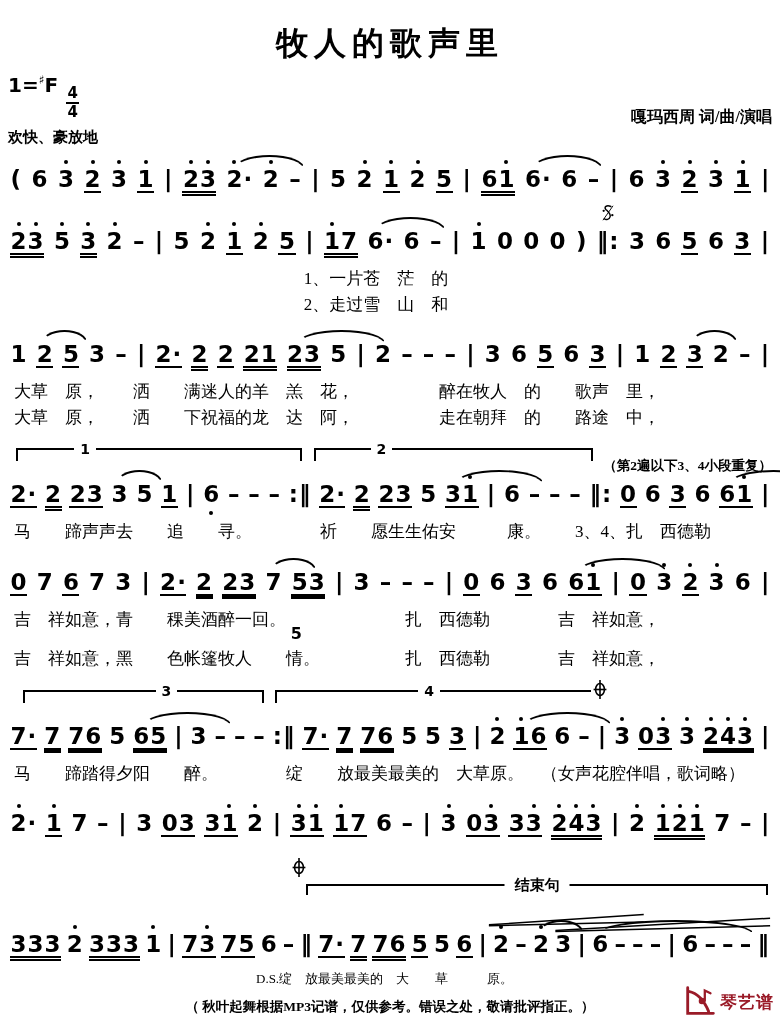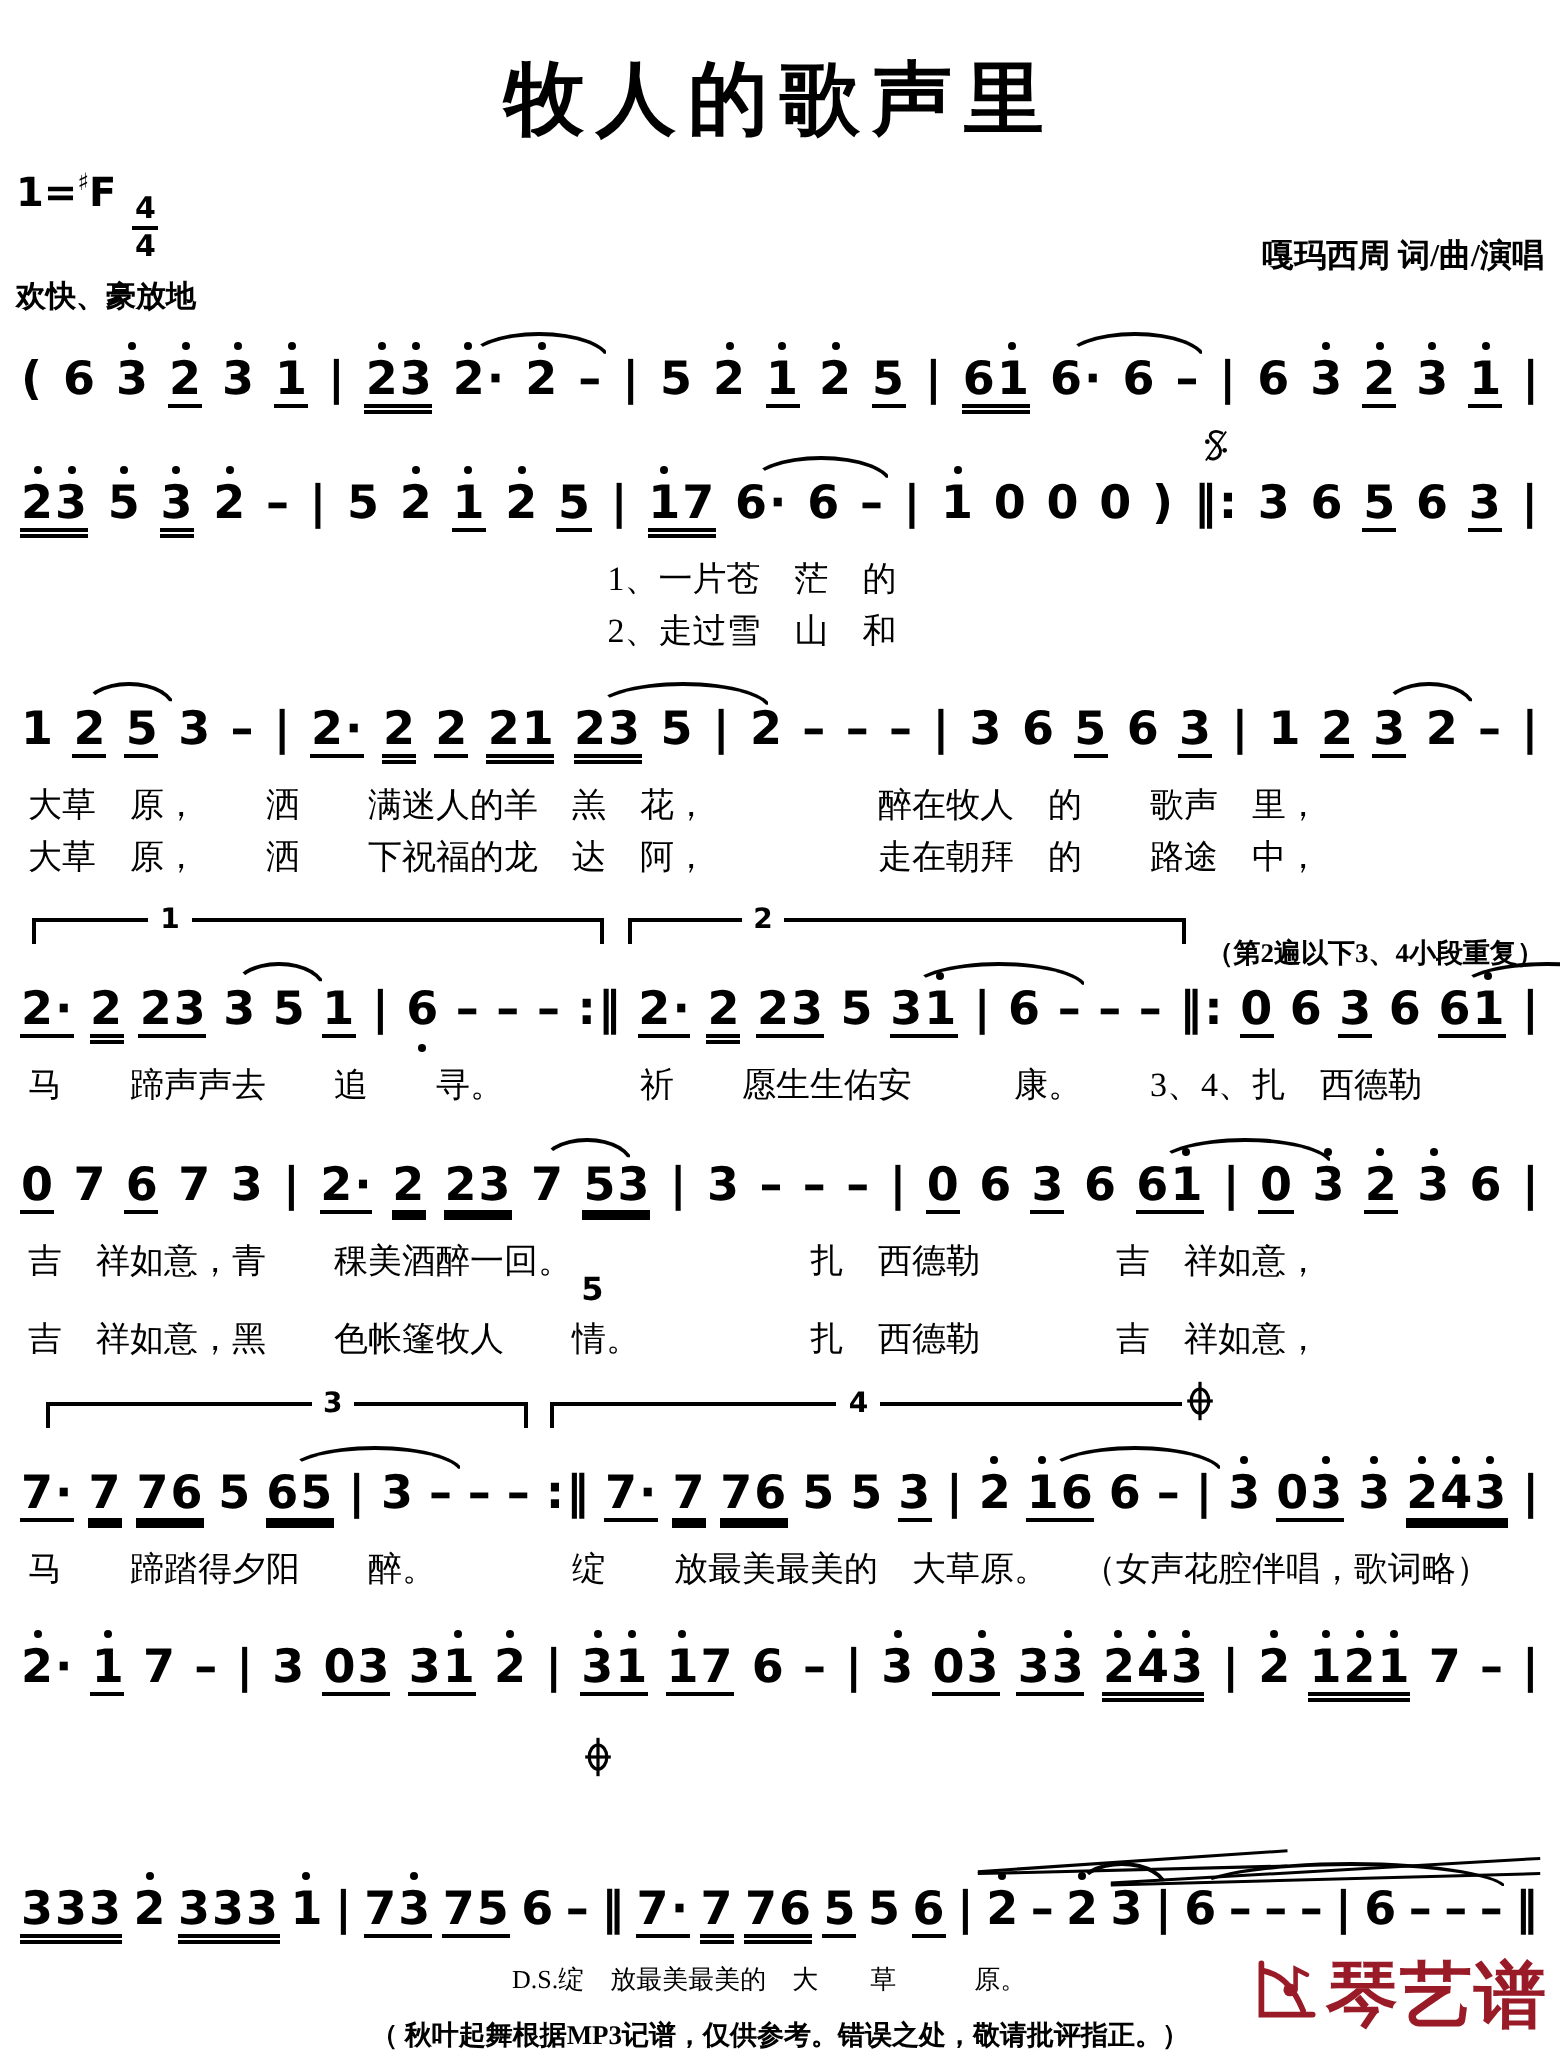--- a/index.html
+++ b/index.html
@@ -1,18 +1,18 @@
 <!DOCTYPE html>
 <html><head>
 <meta charset="utf-8">
 <style>
   html,body{margin:0;padding:0;}
   body{width:780px;height:1027px;box-sizing:border-box;padding:6px 8px 0;background:#fff;color:#000;
        position:relative;overflow:hidden;font-family:"Liberation Serif","DejaVu Serif",serif;}
-  .title{text-align:center;font-size:40px;font-weight:bold;letter-spacing:6px;margin:16px 0 8px;
+  .title{text-align:center;font-size:32px;font-weight:bold;letter-spacing:6px;margin:16px 0 8px;
          font-family:"DejaVu Sans",sans-serif;}
   .meta{display:flex;justify-content:space-between;align-items:center;}
   .keysig{font-family:"DejaVu Sans",sans-serif;font-weight:bold;font-size:20px;line-height:1;}
   .keysig .acc{font-size:12px;vertical-align:8px;}
   .meter{display:inline-flex;flex-direction:column;align-items:center;vertical-align:-6px;margin-left:8px;
          font-size:15px;line-height:1;}
   .meter i{display:block;width:13px;height:2px;background:#000;margin:1px 0;}
   .tempo{font-weight:bold;font-size:15px;margin-top:8px;}
   .credit{font-weight:bold;font-size:16px;padding-bottom:2px;margin-top:16px;}
   
@@ -49,21 +49,21 @@
   
   .coda-row{position:relative;height:50px;margin:4px 0 0;}
   .cr-icon{position:absolute;top:0;}
   .cr-line{position:absolute;top:27px;height:9px;border-top:2px solid #000;border-left:2px solid #000;border-right:2px solid #000;}
   .cr-label{position:absolute;left:50%;top:-11px;transform:translateX(-50%);background:#fff;padding:0 10px;
             font-weight:bold;font-size:15px;line-height:1.4;white-space:nowrap;}
   .hairpins{position:absolute;right:0;top:-6px;}
   
   .note-line{text-align:center;font-weight:bold;font-size:13.5px;margin-top:2px;}
   .logo{position:absolute;right:6px;bottom:4px;display:flex;align-items:center;gap:0;
-        font-weight:bold;font-size:36px;font-family:"DejaVu Sans",sans-serif;letter-spacing:1px;margin-top:15px;}
+        font-weight:bold;font-size:17px;font-family:"DejaVu Sans",sans-serif;letter-spacing:1px;margin-top:15px;}
 </style>
 </head>
 <body>
 
 <h1 class="title">牧人的歌声里</h1>
 
 <div class="meta">
   <div>
     <div class="keysig"><span>1=</span><span class="acc">♯</span><span>F</span><span class="meter">
           <b>4</b>
@@ -781,20 +781,23 @@
           </span></span>
       </div>
     </div>
     <div class="system">
       <div class="coda-row">
         <span class="cr-icon" style="left: 37%;"><svg width="16" height="21" viewBox="0 0 20 26">
             <ellipse cx="10" cy="13" rx="5.5" ry="7.5" fill="none" stroke="#000" stroke-width="2"></ellipse>
             <line x1="10" y1="1" x2="10" y2="25" stroke="#000" stroke-width="2"></line>
             <line x1="2" y1="13" x2="18" y2="13" stroke="#000" stroke-width="2"></line>
           </svg></span>
+        <div class="cr-line" style="left: 39%; width: 60%;">
+          <span class="cr-label">结束句</span>
+        </div>
       </div>
     </div>
     <div class="system">
       <div class="music">
         <span class="tok"><span class="grp u2">
             <span class="ch"><span class="g">3</span></span>
             <span class="ch"><span class="g">3</span></span>
             <span class="ch"><span class="g">3</span></span>
           </span></span>
         <span class="tok"><span class="grp">

